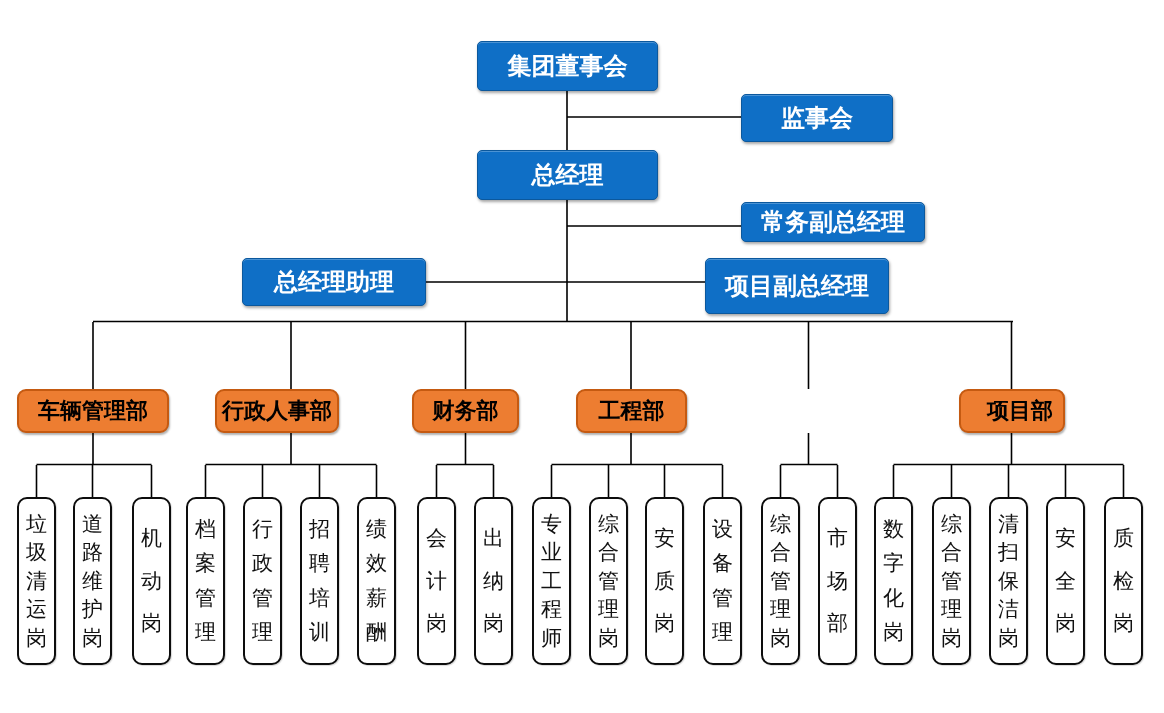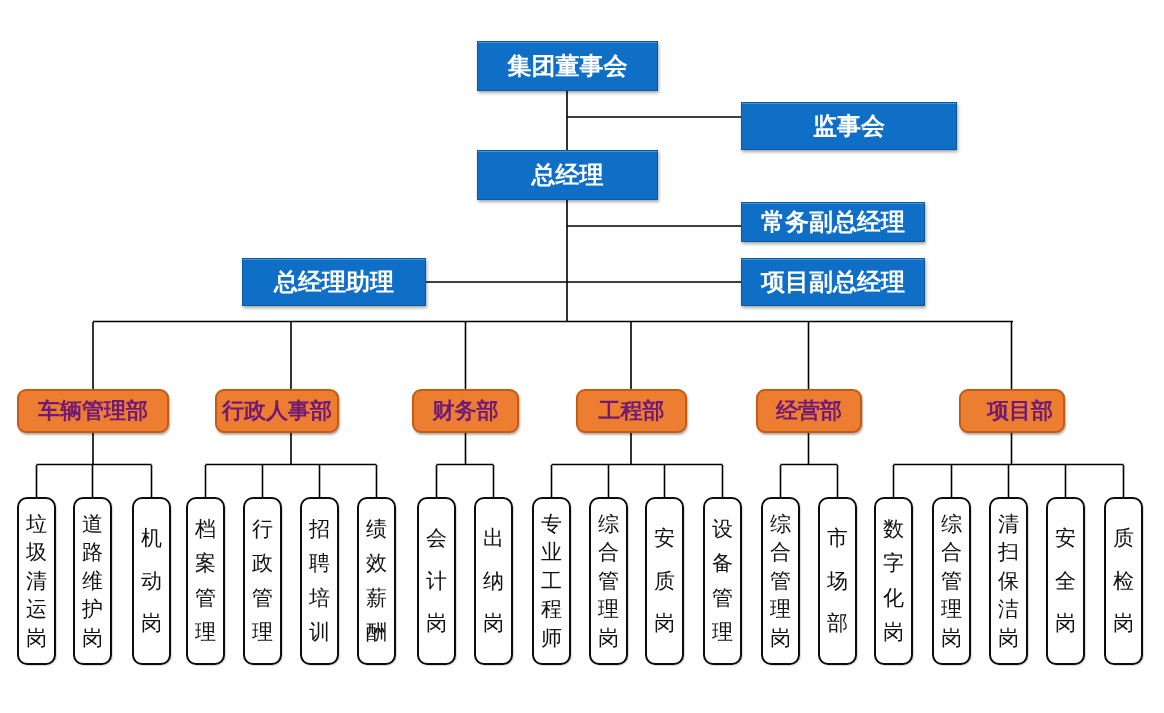--- a/index.html
+++ b/index.html
@@ -13,26 +13,26 @@
     font-family:"DejaVu Sans","Liberation Sans",sans-serif;
   }
   #canvas{position:relative;width:1164px;height:713px;background:#ffffff;}
   #connectors{position:absolute;left:0;top:0;}
   .node{
     position:absolute;display:flex;align-items:center;justify-content:center;
     box-sizing:border-box;text-align:center;white-space:nowrap;
   }
   .blue{
     background:var(--blue);border:1px solid var(--blue-border);
-    color:#ffffff;font-weight:bold;font-size:24px;border-radius:0;
+    color:#ffffff;font-weight:bold;font-size:24px;border-radius:5px;
     box-shadow:1px 2px 3px rgba(0,0,0,.35), inset 0 1px 0 rgba(255,255,255,.25);
   }
   .orange{
     background:var(--orange);border:2px solid var(--orange-border);
-    color:#701a75;font-weight:bold;font-size:22px;border-radius:9px;
+    color:#000000;font-weight:bold;font-size:22px;border-radius:9px;
     box-shadow:1px 2px 2px rgba(0,0,0,.3);
   }
   .leaf{
     position:absolute;top:497px;width:39px;height:168px;
     background:#ffffff;border:2px solid #0d0d0d;border-radius:10px;
     box-sizing:border-box;box-shadow:1px 1px 1px rgba(0,0,0,.15);
   }
   .vtext{
     width:100%;height:100%;padding:7px 0;box-sizing:border-box;
     display:flex;flex-direction:column;align-items:center;justify-content:space-evenly;
@@ -58,39 +58,38 @@
       M36.5 465 V497 M92.5 465 V497 M151.5 465 V497
       M205.5 465 V497 M262.5 465 V497 M319.5 465 V497 M376.5 465 V497
       M436.5 465 V497 M493.5 465 V497
       M551.5 465 V497 M608.5 465 V497 M664.5 465 V497 M722.5 465 V497
       M780.5 465 V497 M837.5 465 V497
       M893.5 465 V497 M951.5 465 V497 M1008.5 465 V497 M1065.5 465 V497 M1123.5 465 V497"></path>
   </svg>
 
   <div class="node blue" style="left:477px;top:41px;width:181px;height:50px;">集团董事会</div>
 
-  <div class="node blue" style="left:741px;top:94px;width:216px;height:48px;margin-top:8px;">监事会</div>
+  <div class="node blue" style="left:741px;top:94px;width:152px;height:48px;">监事会</div>
 
   <div class="node blue" style="left:477px;top:150px;width:181px;height:50px;">总经理</div>
 
   <div class="node blue" style="left:741px;top:202px;width:184px;height:40px;">常务副总经理</div>
 
   <div class="node blue" style="left:242px;top:258px;width:184px;height:48px;">总经理助理</div>
 
-  <div class="node blue" style="left:741px;top:258px;width:184px;height:48px;">项目副总经理</div>
+  <div class="node blue" style="left:705px;top:258px;width:184px;height:56px;">项目副总经理</div>
 
   <div class="node orange" style="left:17px;top:389px;width:152px;height:44px;">车辆管理部</div>
 
   <div class="node orange" style="left:215px;top:389px;width:124px;height:44px;">行政人事部</div>
 
   <div class="node orange" style="left:412px;top:389px;width:107px;height:44px;">财务部</div>
 
   <div class="node orange" style="left:576px;top:389px;width:111px;height:44px;">工程部</div>
 
-  <div class="node orange" style="left:756px;top:389px;width:106px;height:44px;">经营部</div>
 
   <div class="node orange" style="left:959px;top:389px;width:106px;height:44px;padding-left:16px;">项目部</div>
 
   <div class="leaf" style="left:17px;">
     <div class="vtext">
         <span>垃</span>
         <span>圾</span>
         <span>清</span>
         <span>运</span>
         <span>岗</span>

